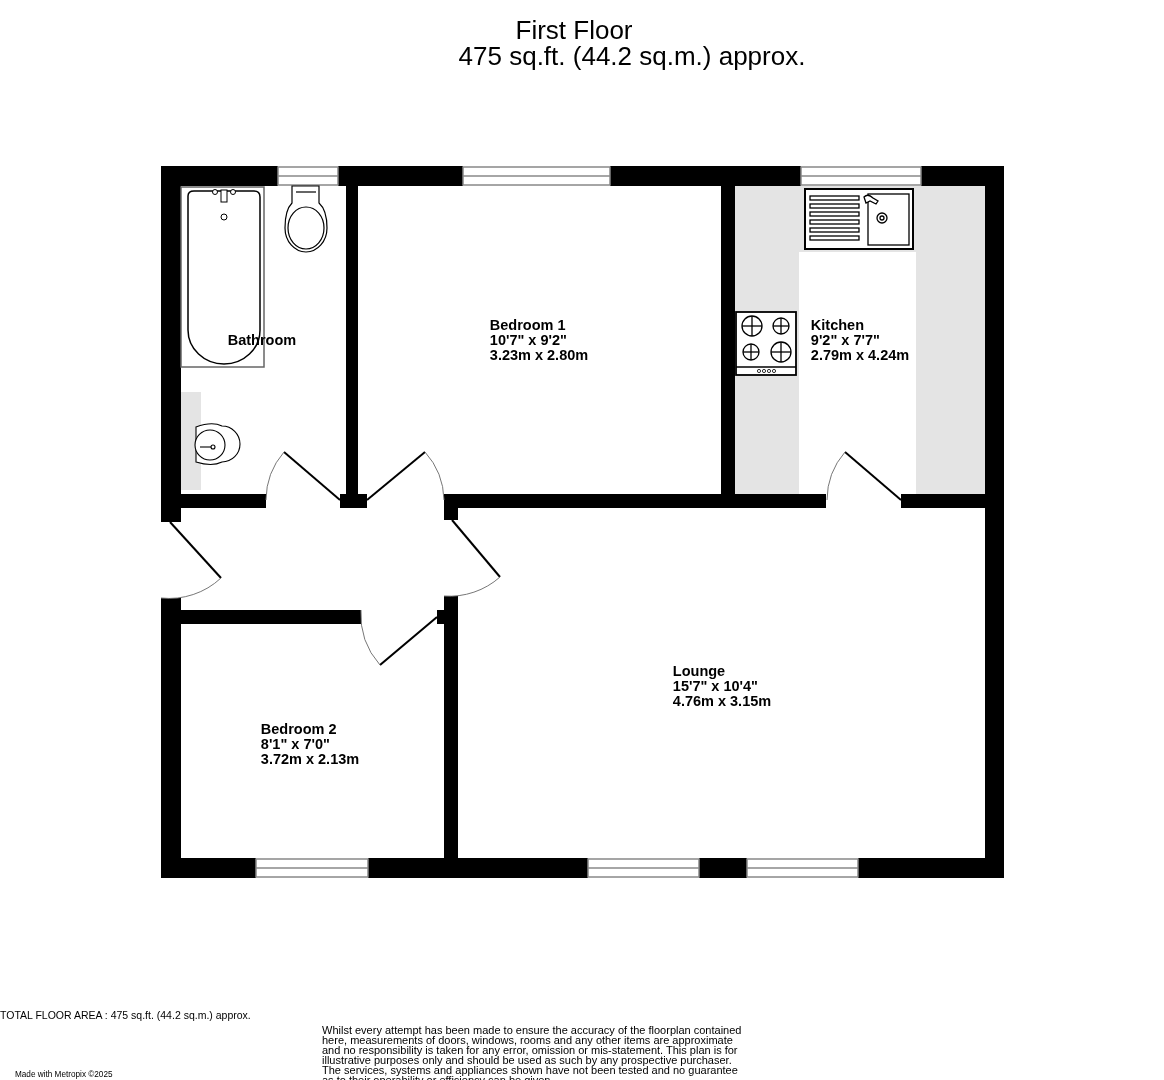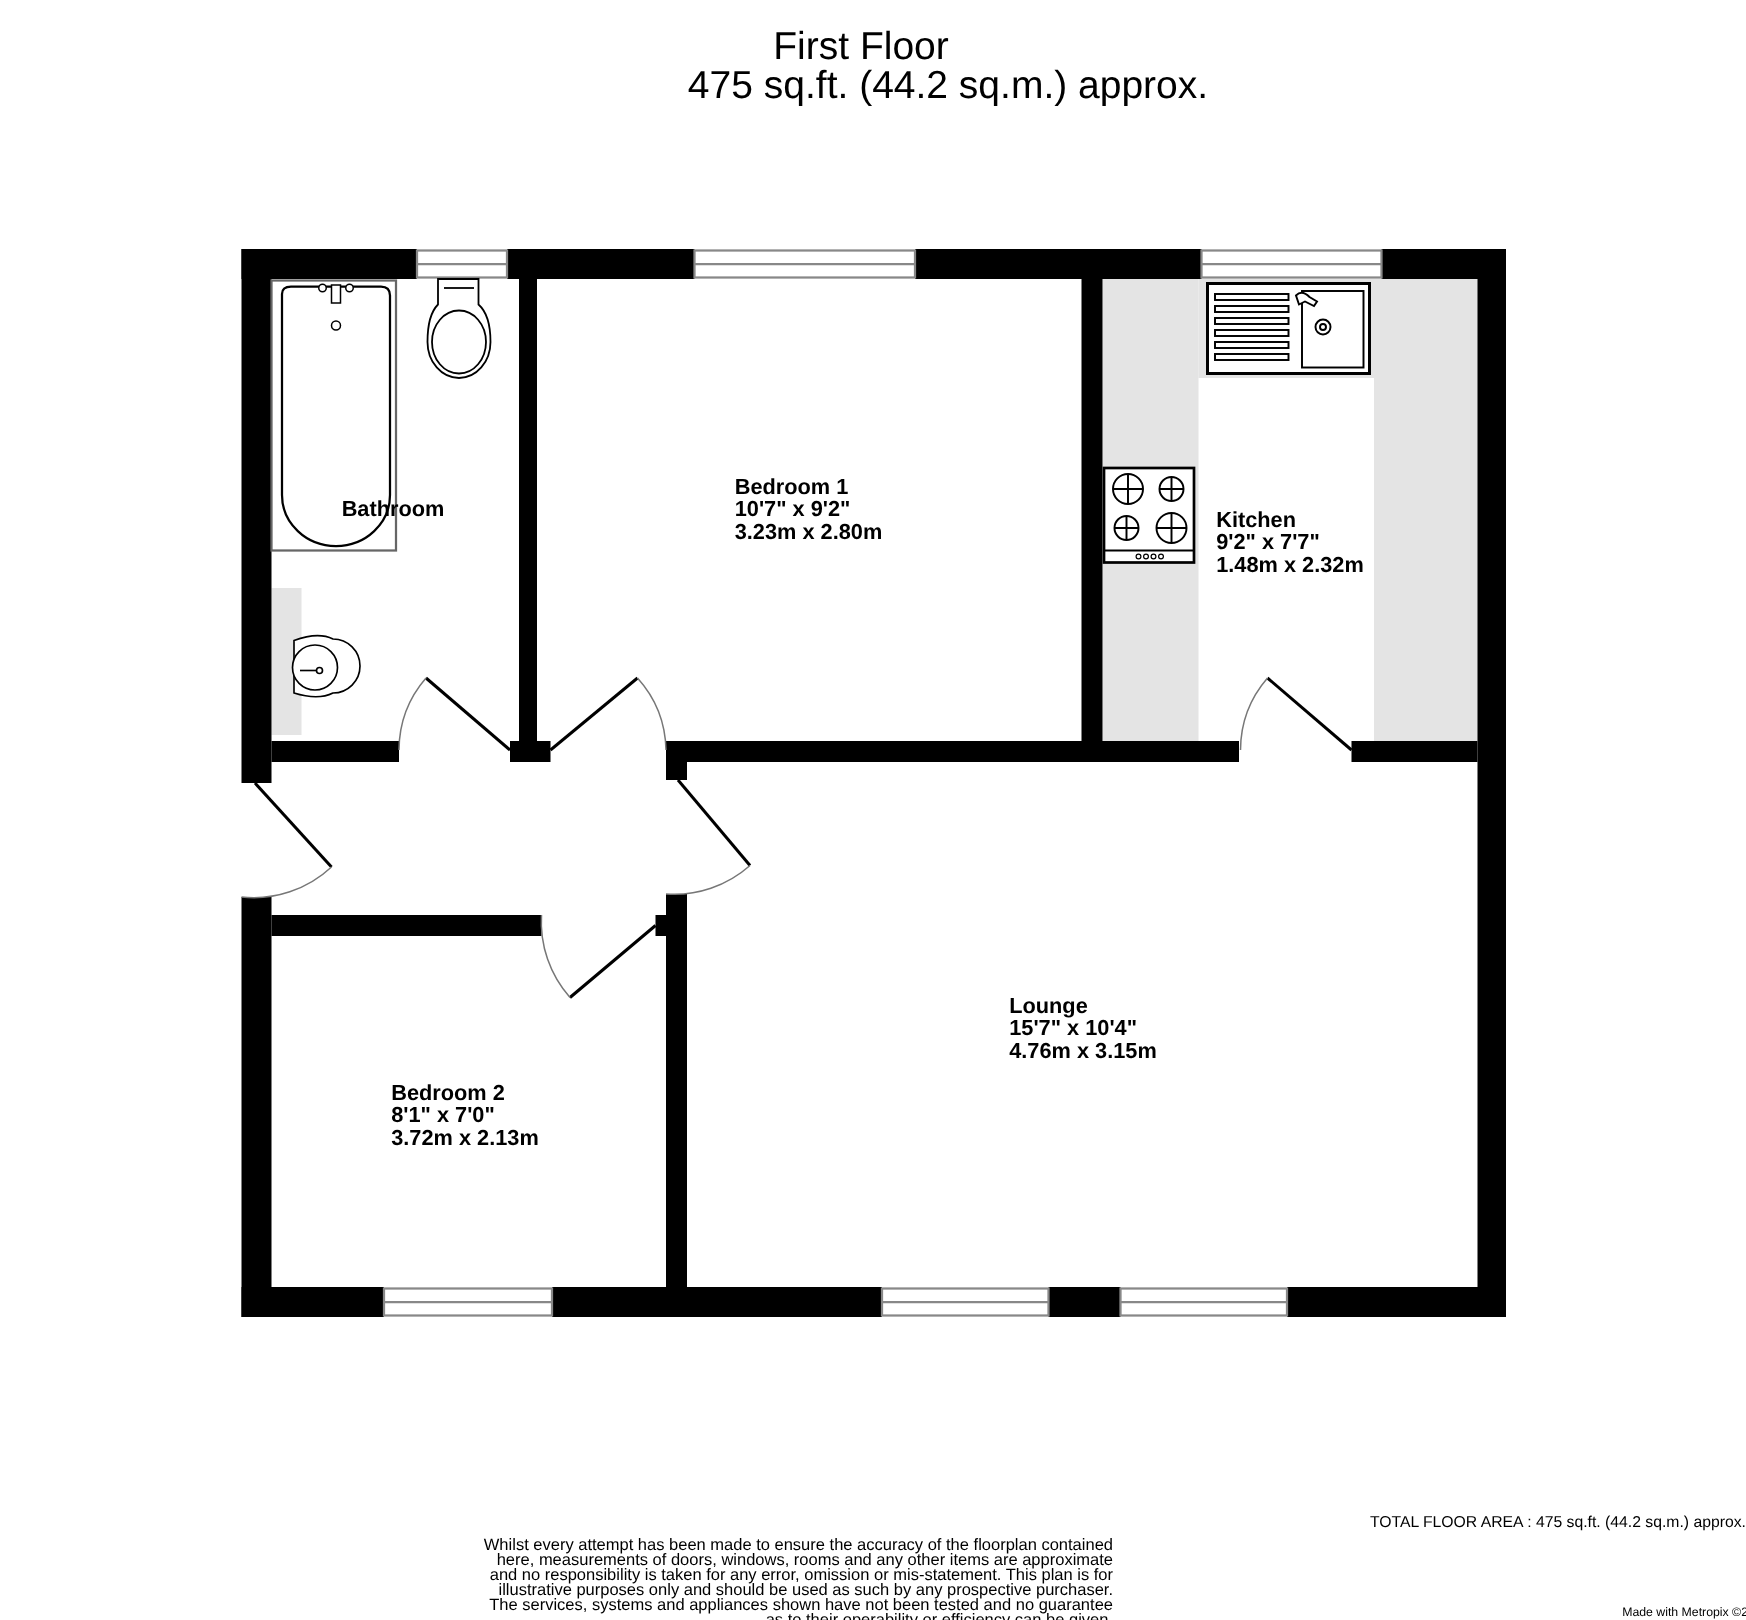--- a/index.html
+++ b/index.html
@@ -2,21 +2,21 @@
 <html><head>
 <meta charset="utf-8">
 <style>
   html,body{margin:0;padding:0;background:#ffffff;}
   body{width:1164px;height:1080px;position:relative;overflow:hidden;font-family:"Liberation Sans",sans-serif;color:#000;}
   .title{position:absolute;left:0;width:1164px;text-align:center;font-size:26px;line-height:30px;}
   #t1{top:15px;left:-8px;}
   #t2{top:41px;left:50px;}
   svg.plan{position:absolute;left:0;top:0;}
   .room-label{position:absolute;text-align:left;font-weight:bold;font-size:14.5px;line-height:15px;transform:translateX(-50%);white-space:nowrap;}
-  .footer{position:absolute;left:0;width:1164px;text-align:right;}
+  .footer{position:absolute;left:0;width:1164px;text-align:left;}
   #ftotal{top:1009px;font-size:10.5px;}
   #fdisc{top:1025px;font-size:11px;line-height:10px;width:420px;left:322px;}
   #fmade{top:1070px;font-size:8.2px;padding-left:15px;}
 </style>
 </head>
 <body>
 
 <div class="title" id="t1">First Floor</div>
 <div class="title" id="t2">475 sq.ft. (44.2 sq.m.) approx.</div>
 
@@ -177,24 +177,24 @@
 </svg>
 
 <div class="room-label" style="left:262px;top:333px;">
   <div>Bathroom</div>
 </div>
 <div class="room-label" style="left:539px;top:318px;">
   <div>Bedroom 1</div>
   <div>10'7"  x 9'2"</div>
   <div>3.23m  x 2.80m</div>
 </div>
-<div class="room-label" style="left:860px;top:318px;margin-top:22px;">
+<div class="room-label" style="left:860px;top:318px;">
   <div>Kitchen</div>
   <div>9'2"  x 7'7"</div>
-  <div>1.48m  x 2.32m</div>
+  <div>2.79m  x 4.24m</div>
 </div>
 <div class="room-label" style="left:722px;top:664px;">
   <div>Lounge</div>
   <div>15'7"  x 10'4"</div>
   <div>4.76m  x 3.15m</div>
 </div>
 <div class="room-label" style="left:310px;top:722px;">
   <div>Bedroom 2</div>
   <div>8'1"  x 7'0"</div>
   <div>3.72m  x 2.13m</div>

